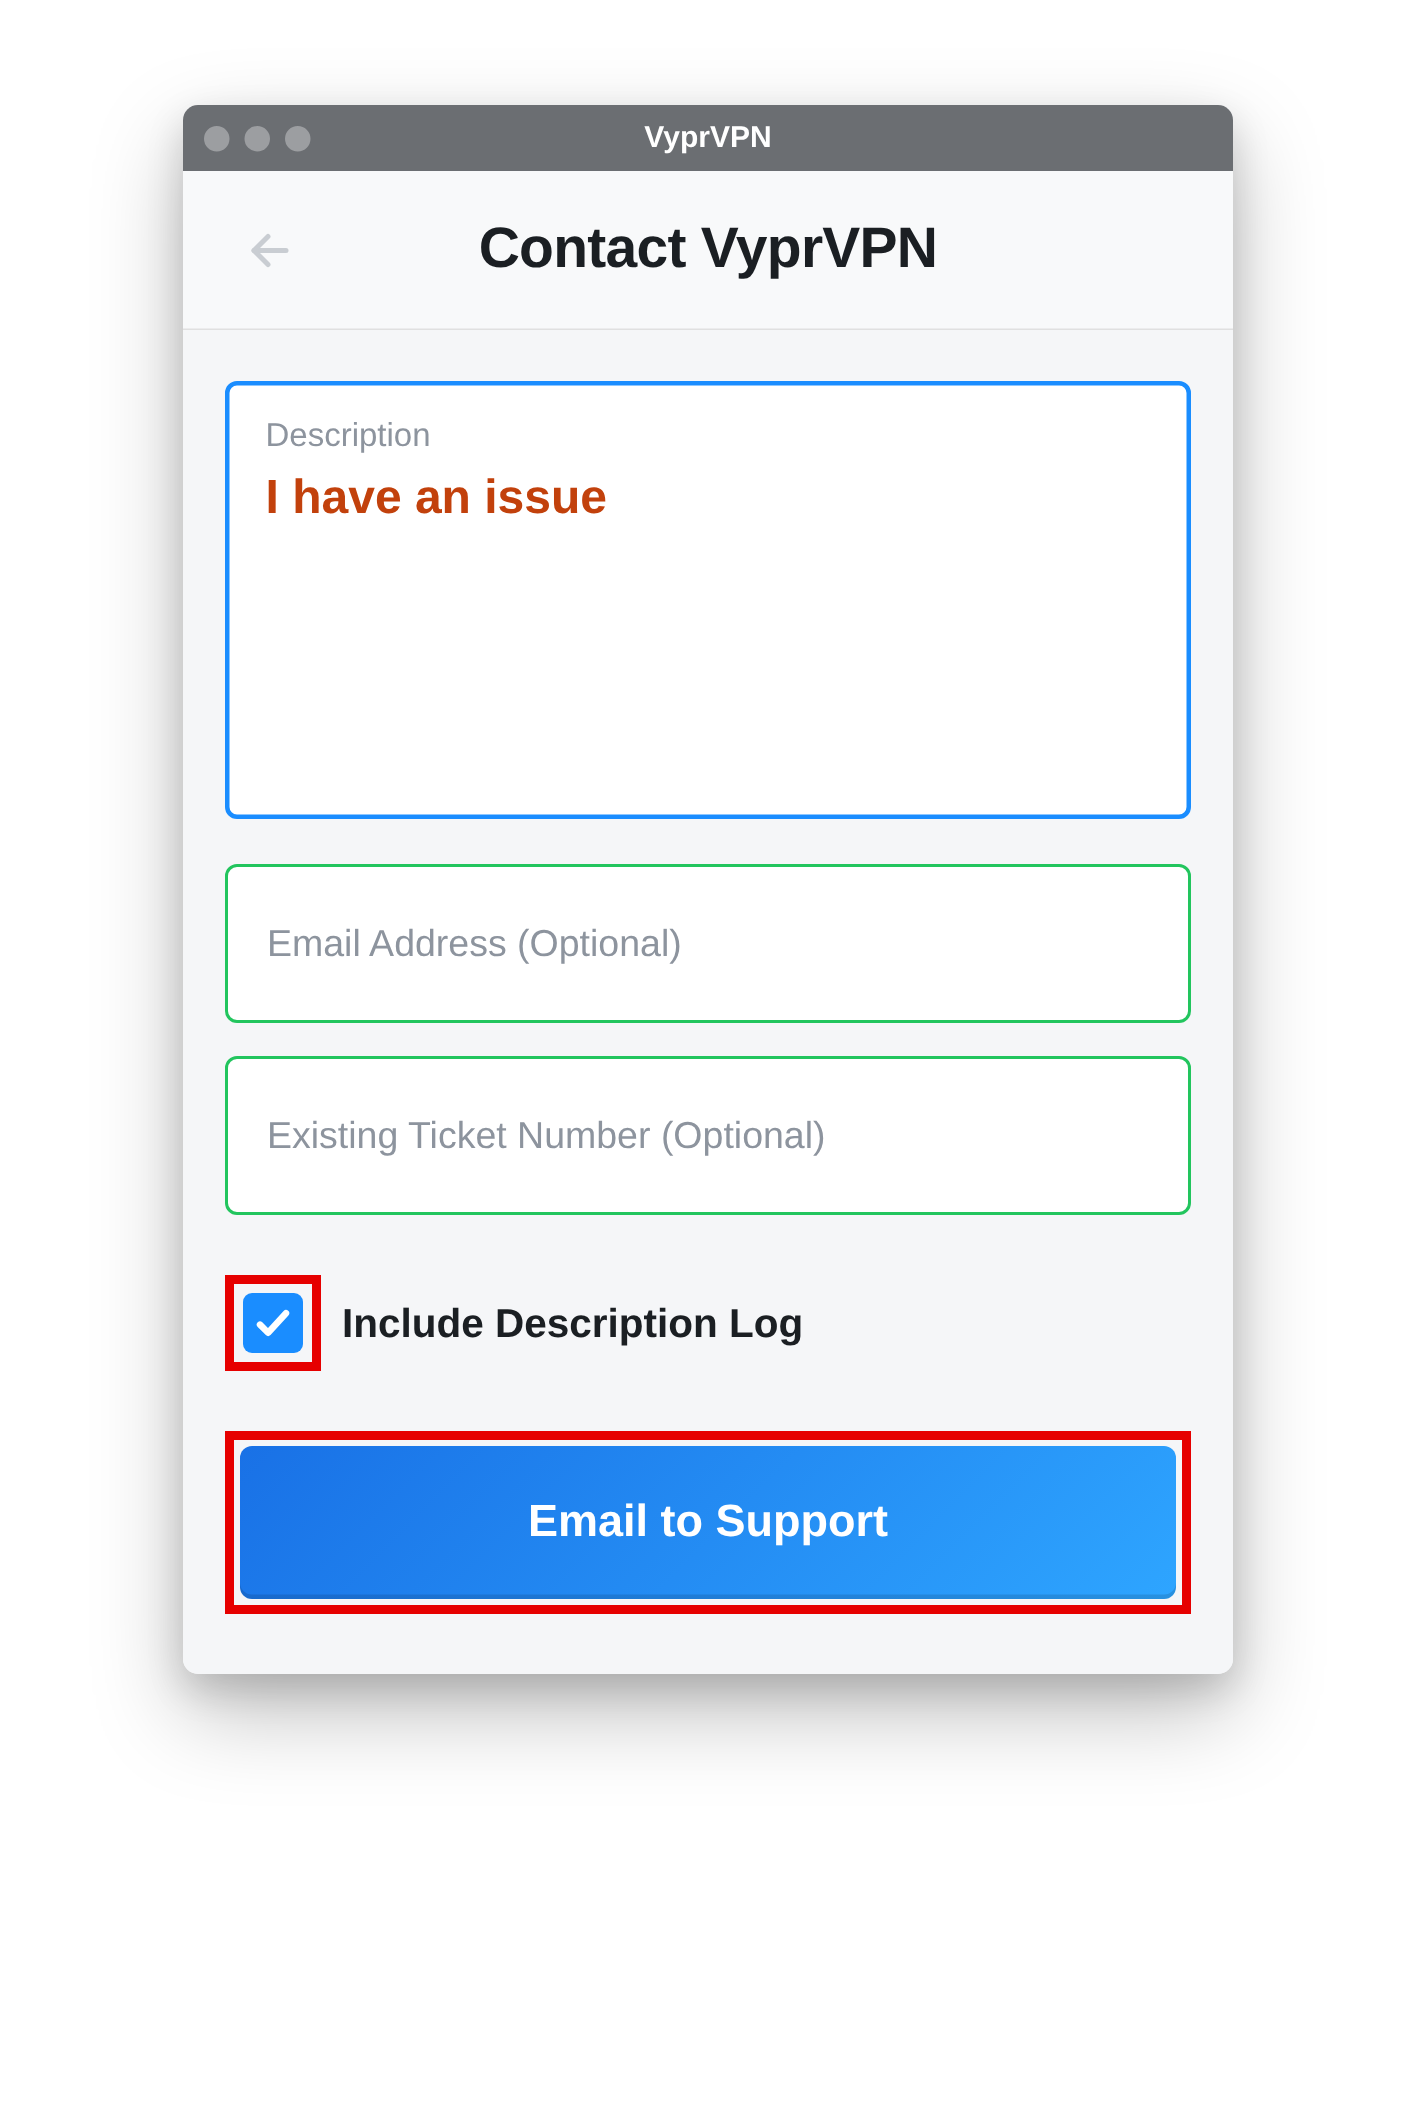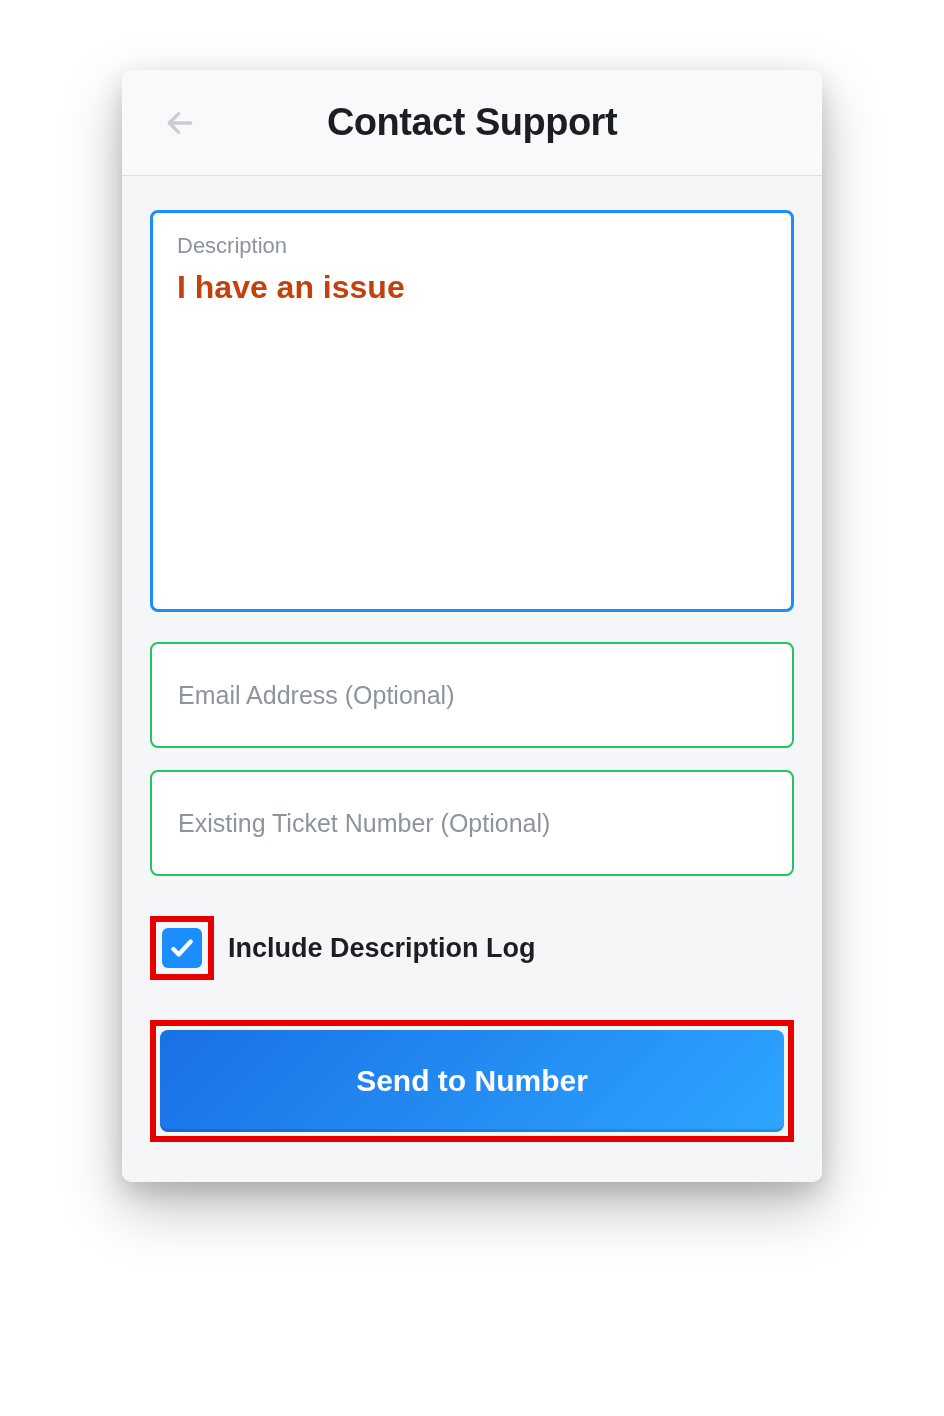--- a/index.html
+++ b/index.html
@@ -88,21 +88,21 @@
     }
     .content {
       background: #f5f6f8;
       padding: 34px 28px 40px 28px;
     }
     .desc-field {
       border: 3px solid #1a8dff;
       border-radius: 8px;
       background: #ffffff;
       padding: 20px 24px;
-      height: 402px;
+      height: 292px;
       margin-bottom: 30px;
     }
     .desc-label {
       color: #8d949e;
       font-size: 22px;
       font-weight: 500;
       margin-bottom: 10px;
     }
     .desc-value {
       color: #c2410c;
@@ -182,29 +182,37 @@
       font-weight: 700;
       cursor: pointer;
       font-family: inherit;
       box-shadow: inset 0 -3px 0 rgba(0,0,0,0.12);
     }
   </style>
 </head>
 <body>
 
 <div class="window">
+  <div class="titlebar">
+    <div class="traffic-lights">
+      <div class="traffic-light"></div>
+      <div class="traffic-light"></div>
+      <div class="traffic-light"></div>
+    </div>
+    <div class="title-text">VyprVPN</div>
+  </div>
 
   <div class="header">
     <div class="back-btn">
       <svg viewBox="0 0 24 24">
         <line x1="20" y1="12" x2="4" y2="12"></line>
         <polyline points="11 5 4 12 11 19"></polyline>
       </svg>
     </div>
-    <h1 class="page-title">Contact Support</h1>
+    <h1 class="page-title">Contact VyprVPN</h1>
   </div>
 
   <div class="content">
     <div class="desc-field">
       <div class="desc-label">Description</div>
       <div class="desc-value">I have an issue</div>
     </div>
 
     <input type="text" class="text-input" placeholder="Email Address (Optional)" style="">
 
@@ -215,16 +223,16 @@
         <div class="checkbox">
           <svg viewBox="0 0 24 24">
             <polyline points="4 13 9 18 20 6"></polyline>
           </svg>
         </div>
       </div>
       <span class="checkbox-label">Include Description Log</span>
     </div>
 
     <div class="submit-highlight">
-      <button class="submit-btn">Send to Number</button>
+      <button class="submit-btn">Email to Support</button>
     </div>
   </div>
 </div>
 
 </body></html>

